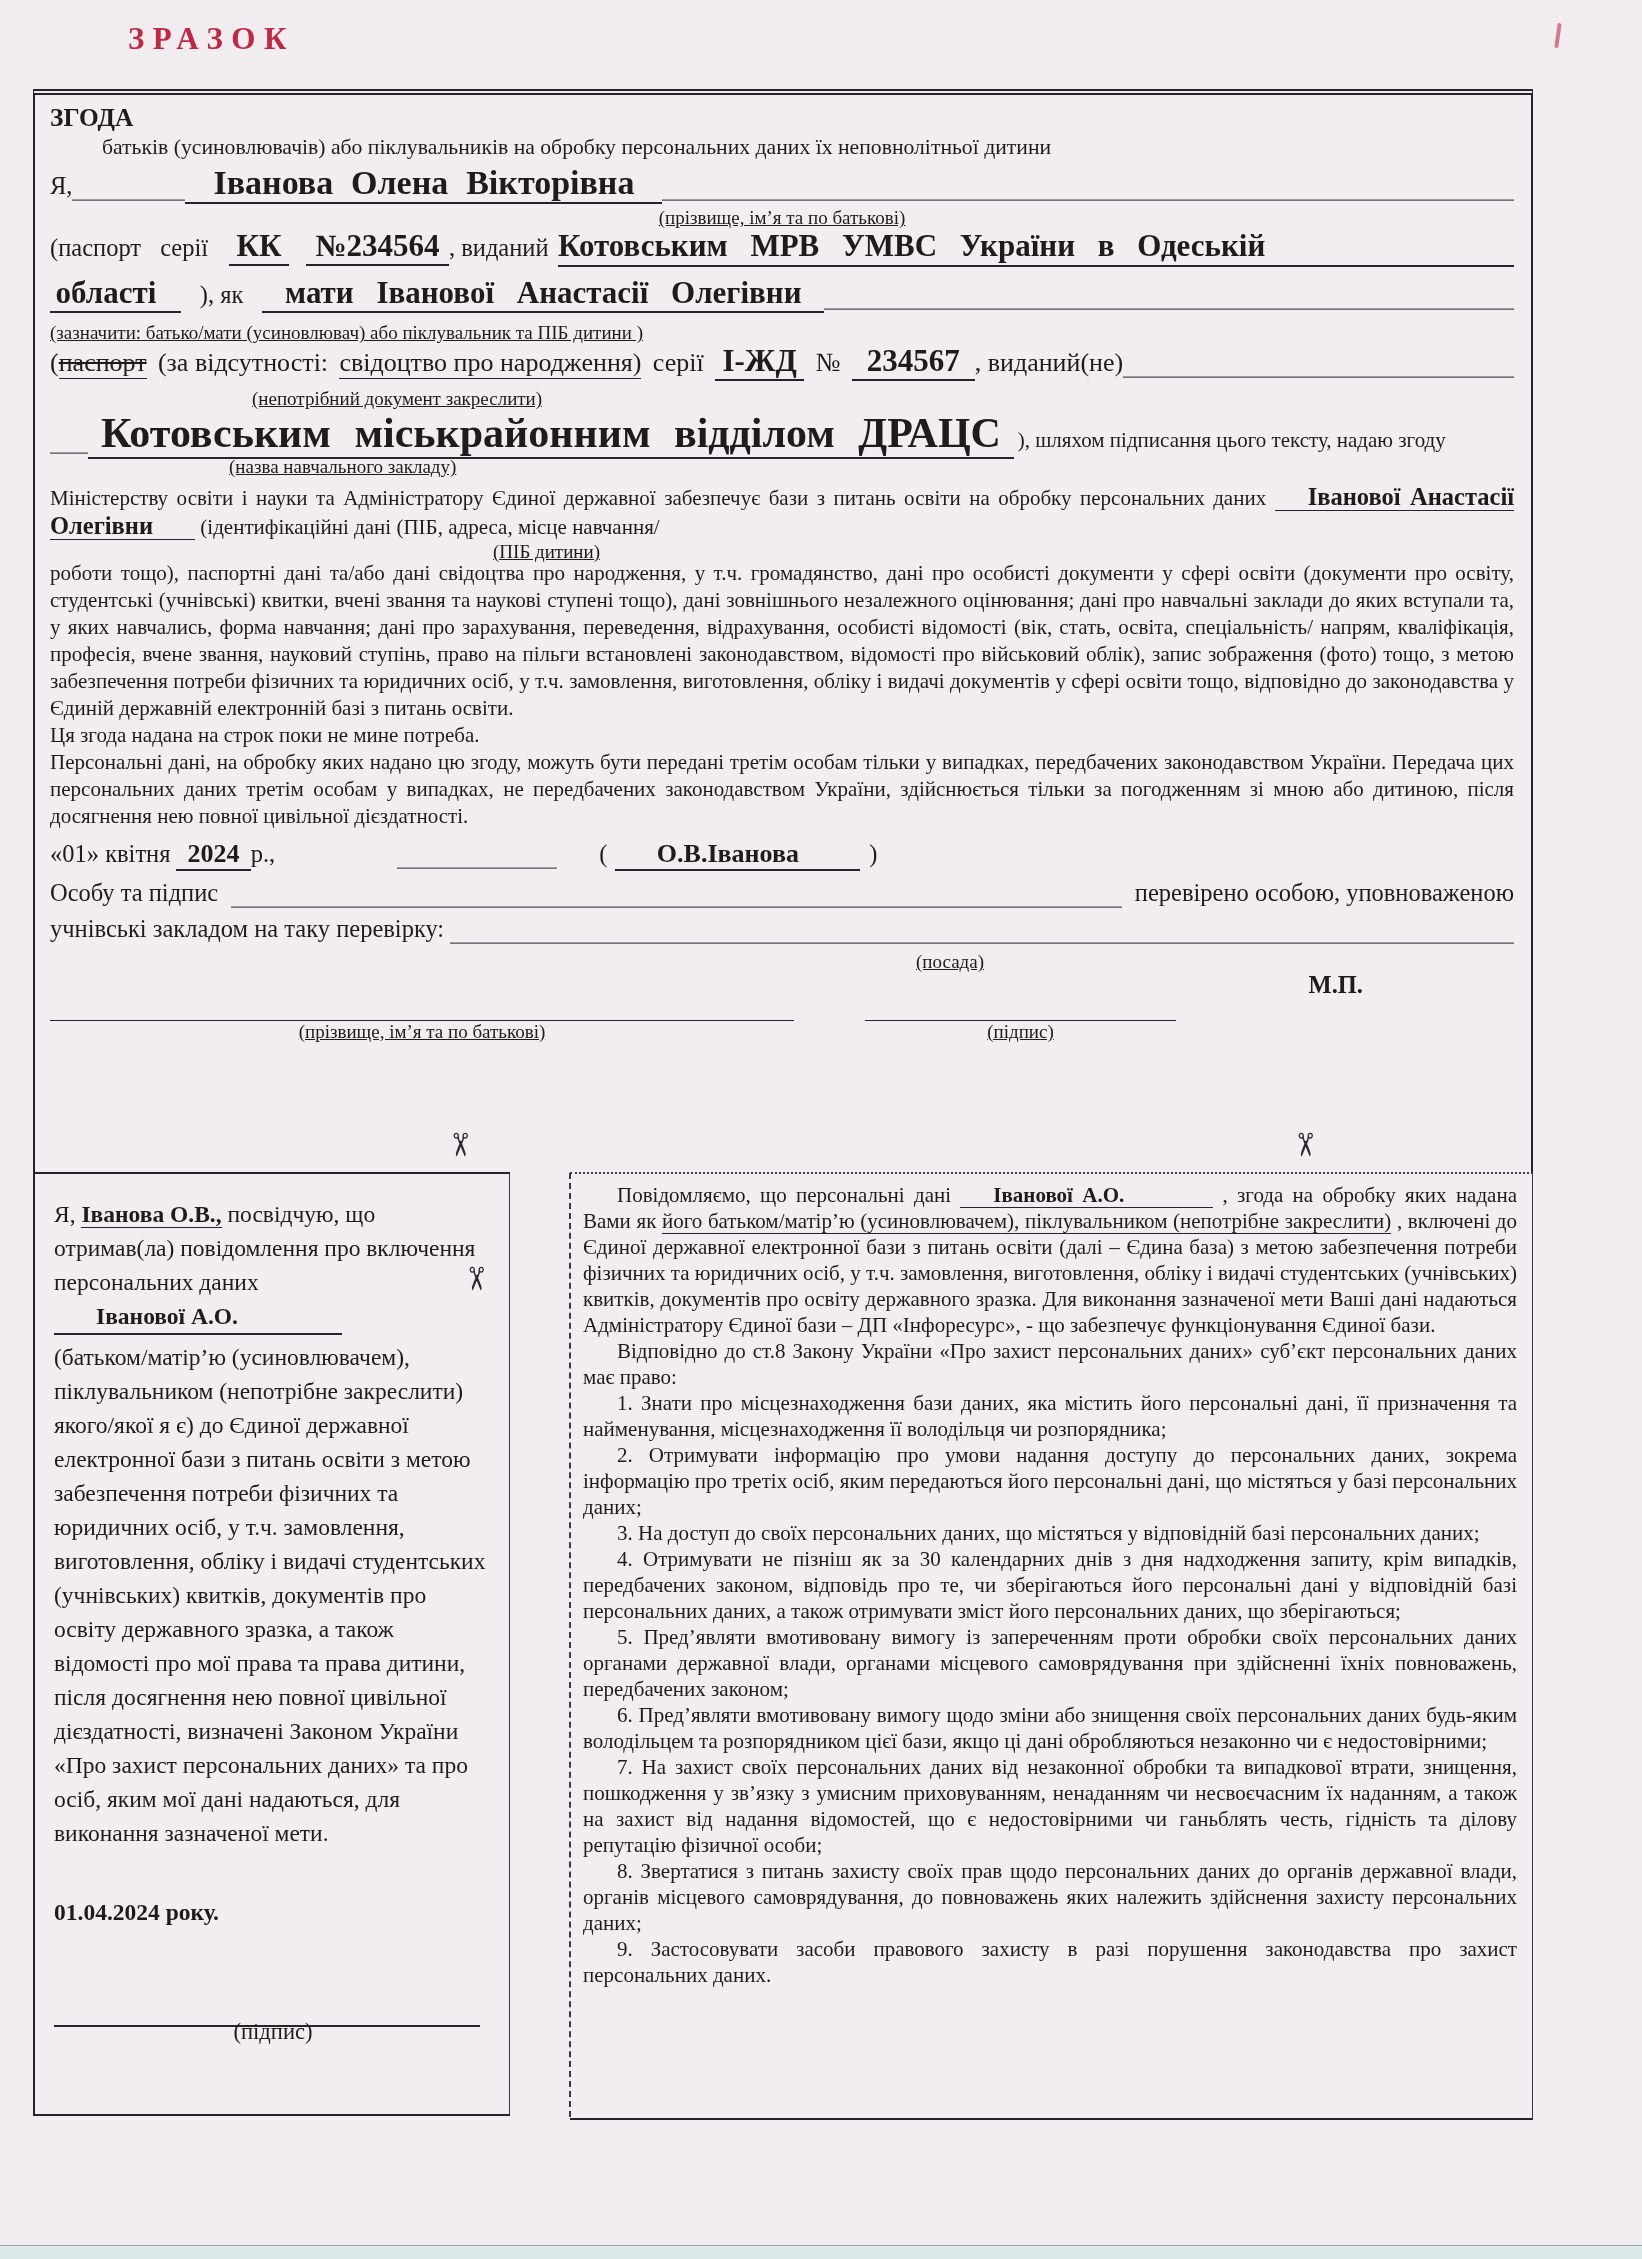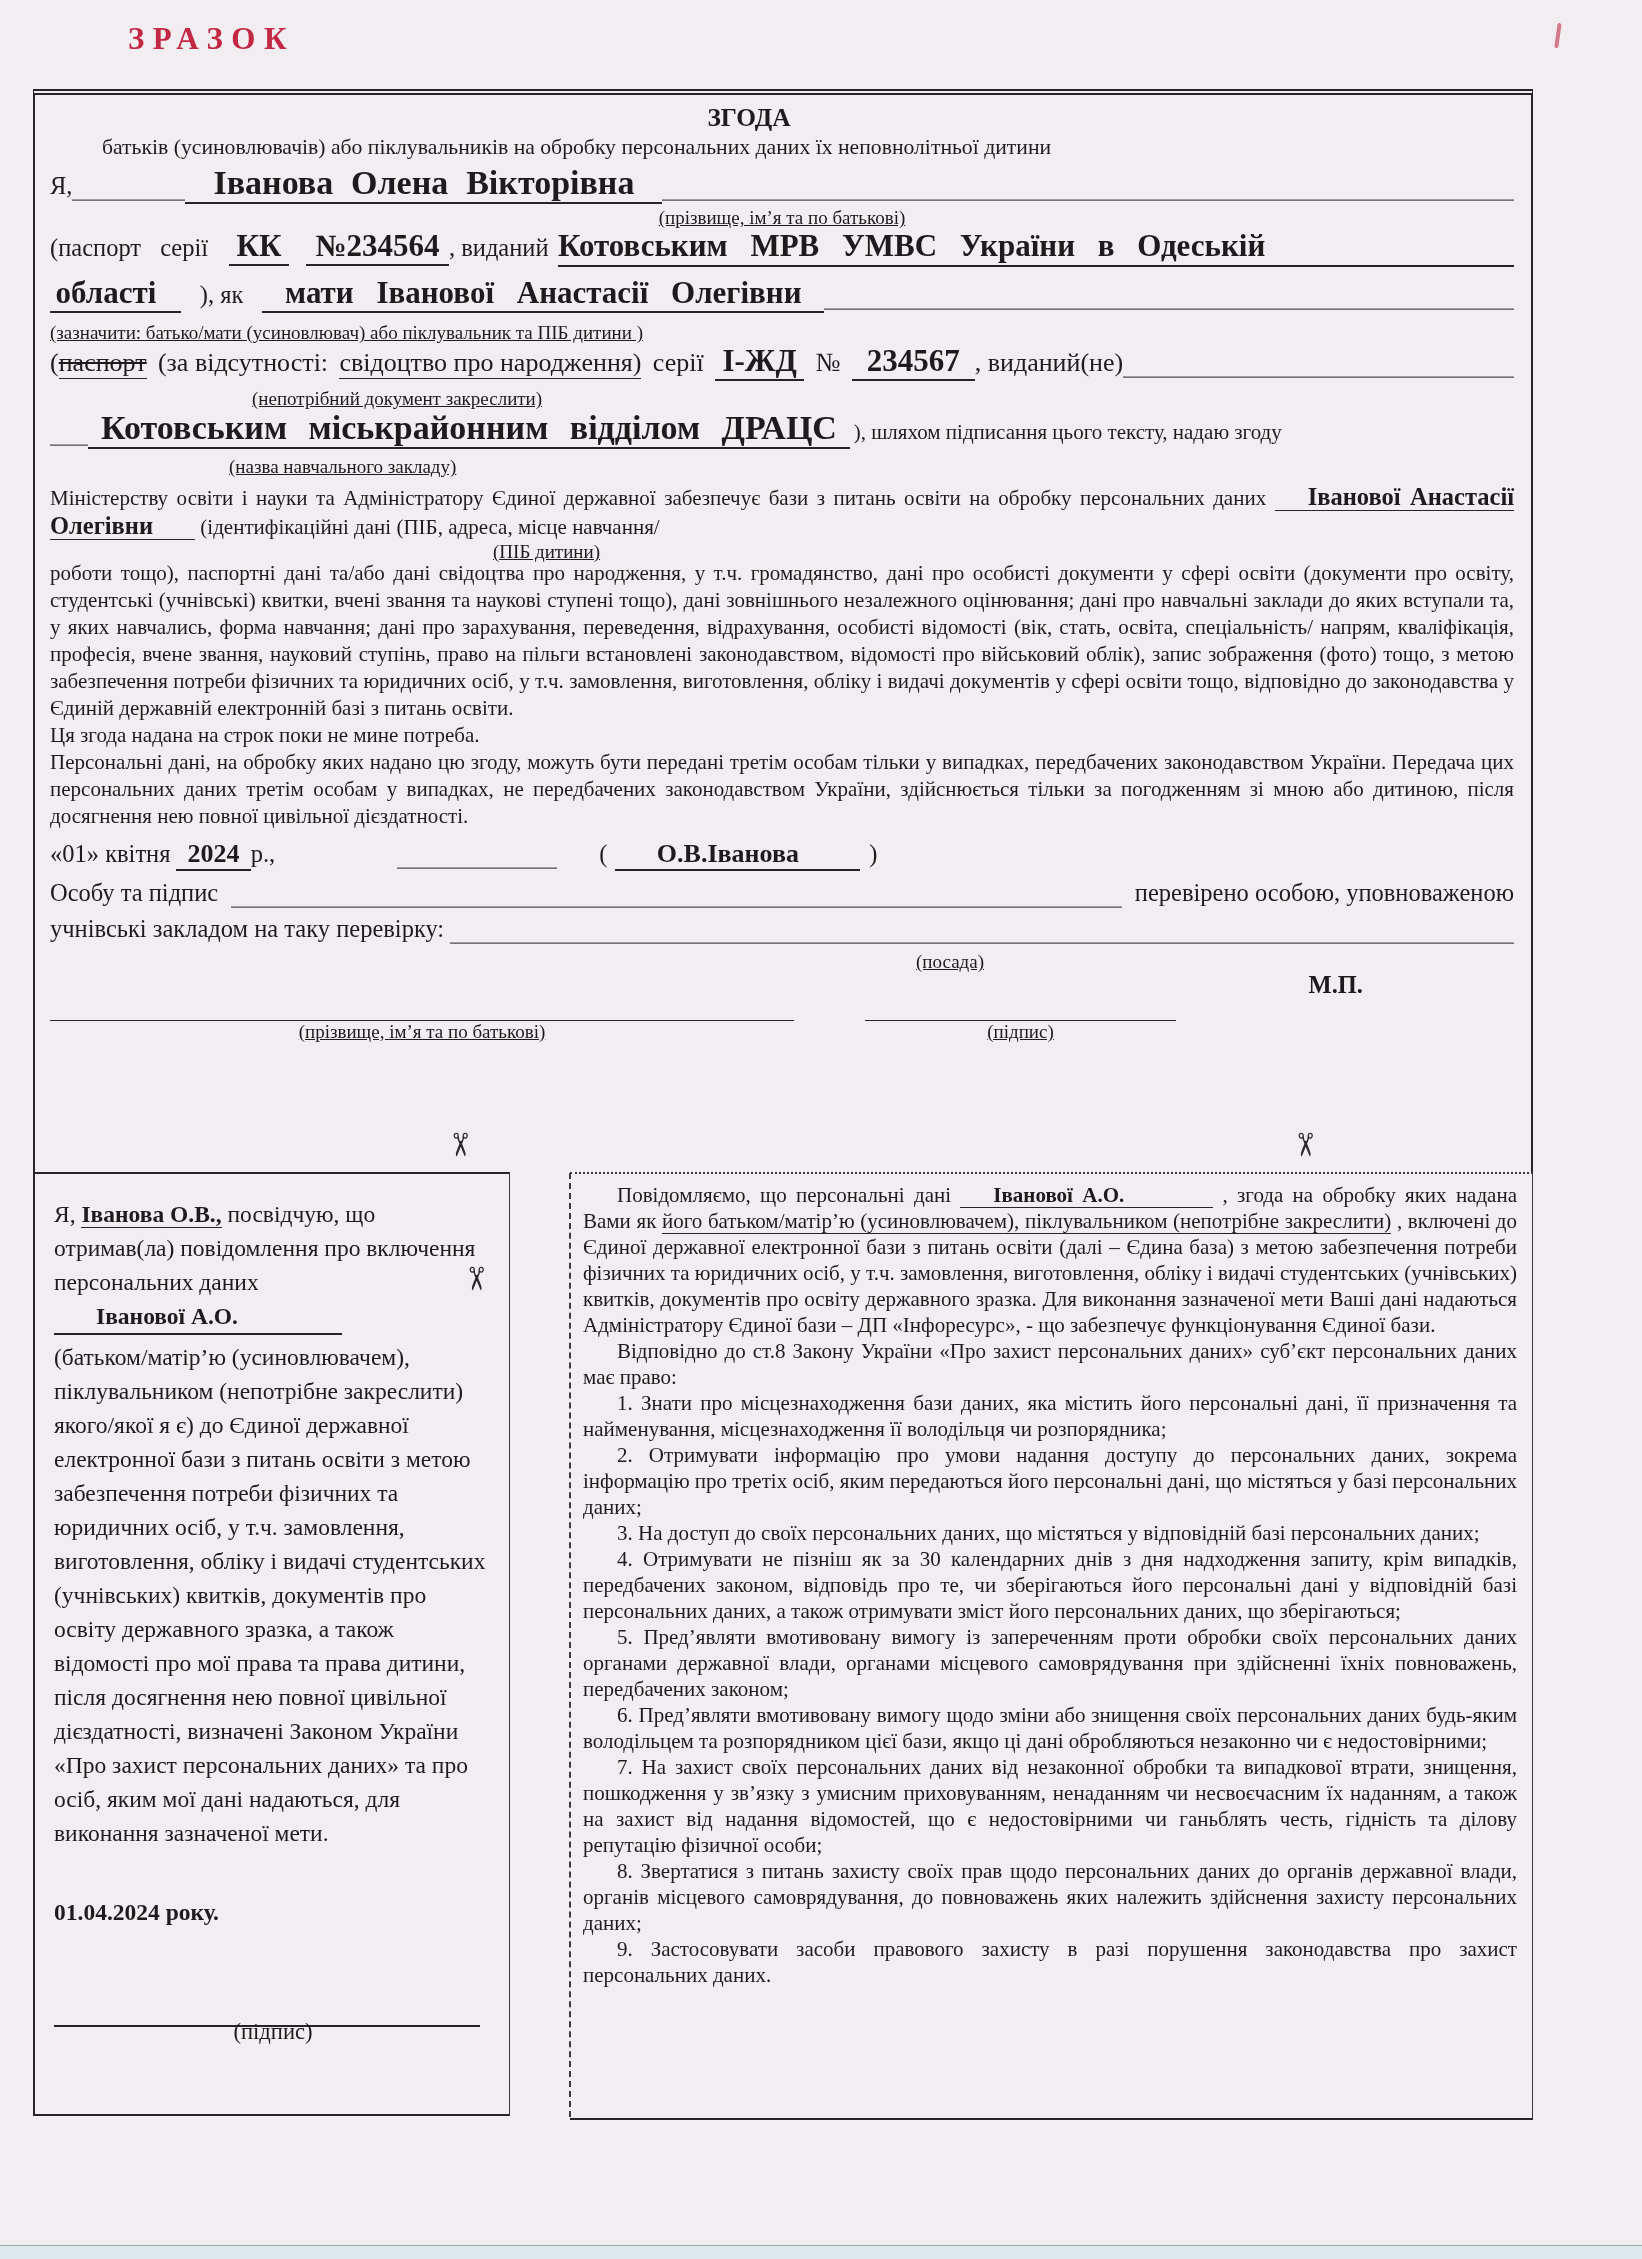--- a/index.html
+++ b/index.html
@@ -14,21 +14,21 @@
   .left-box{position:absolute;left:33px;top:1172px;width:477px;height:944px;box-sizing:border-box;
          border:2.8px solid #26242a;border-right:1.9px solid #3c3a40;padding:22.6px 17px 0 19px;
          font-size:23.5px;line-height:34px;}
   .divider{position:absolute;left:569px;top:1173px;height:944px;width:0;border-left:2.8px dashed #3c3a40;}
   .right-box{position:absolute;left:570px;top:1172px;width:963px;height:948px;box-sizing:border-box;
          border-top:2.8px dotted #3c3a40;border-right:1.9px solid #3c3a40;border-bottom:2.8px solid #26242a;
          padding:7.5px 15px 0 13px;font-size:21px;line-height:26px;text-align:justify;}
   .right-box p{margin:0;text-indent:34px;}
   .left-box p{margin:0;text-align:left;}
 
-  .title{font-size:25.4px;line-height:32px;font-weight:bold;text-align:center;padding-right:66px;}
+  .title{font-size:25.4px;line-height:32px;font-weight:bold;text-align:left;padding-right:66px;}
   .subtitle{font-size:21.7px;line-height:28px;padding-left:52px;}
   .frow{display:flex;align-items:baseline;}
   .reg{font-size:24.5px;}
   .sm{font-size:21px;}
   .cap{font-size:19px;line-height:21px;height:21px;text-decoration:underline;}
   .blank{display:inline-block;height:0;border-bottom:1.9px solid #26242a;transform:translateY(3.8px);}
   .b7{transform:translateY(6.6px);}
   .ul{display:inline-block;border-bottom:2.8px solid #26242a;padding-bottom:0.9px;}
   .ulp{border-bottom:1.9px solid #26242a;}
   .big{font-weight:bold;font-size:34px;word-spacing:9.4px;}
@@ -82,21 +82,21 @@
       <span class="ul big2" style="padding:0 7.5px">І-ЖД</span>
       <span style="font-size:26px;margin:0 11.3px">№</span>
       <span class="ul big2" style="padding:0 15px">234567</span>
       <span style="font-size:26px">, виданий(не)</span>
       <span class="blank b7" style="flex:1"></span>
     </div>
     <div class="cap" style="margin-left:202px">(непотрібний документ закреслити)</div>
 
     <div class="frow" style="height:47px">
       <span class="blank b7" style="width:38px"></span>
-      <span class="ul" style="font-weight:bold;font-size:34px;padding:0 13px;word-spacing:13px">Котовським міськрайонним відділом ДРАЦС</span>
+      <span class="ul" style="font-weight:bold;font-size:42px;padding:0 13px;word-spacing:13px">Котовським міськрайонним відділом ДРАЦС</span>
       <span class="sm" style="margin-left:3.8px">), шляхом підписання цього тексту, надаю згоду</span>
     </div>
 
     <div class="cap" style="margin-left:179px">(назва навчального закладу)</div>
 
     <p class="body-p" style="margin-top:5.6px">
       <span>Міністерству освіти і науки та Адміністратору Єдиної державної забезпечує бази з питань освіти на обробку персональних даних</span>
       <span class="ulp" style="font-weight:bold;font-size:24.5px;padding:0 42px 0 33px">Іванової Анастасії Олегівни</span>
       <span>(ідентифікаційні дані (ПІБ, адреса, місце навчання/</span>
     </p>

